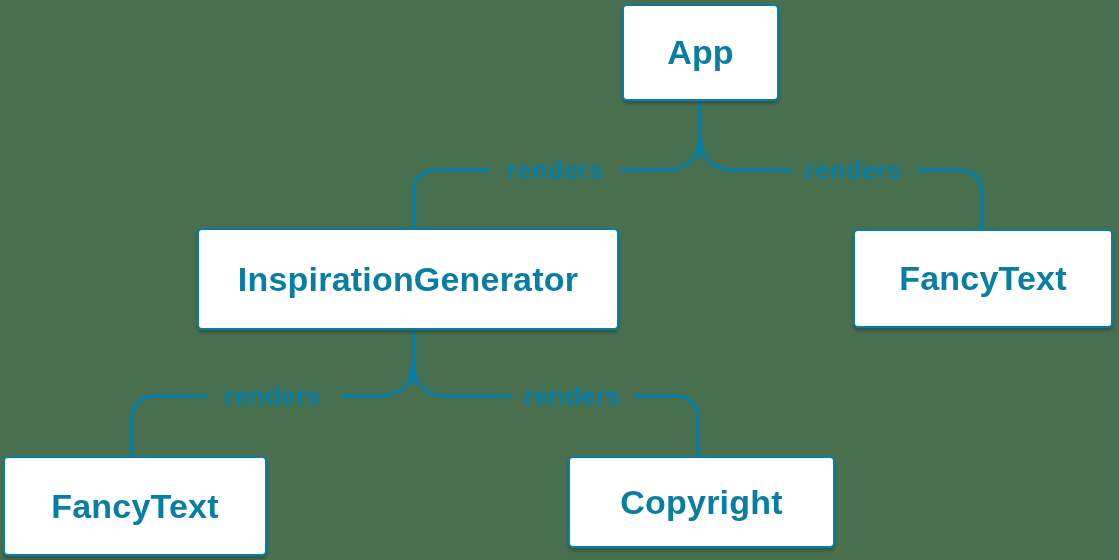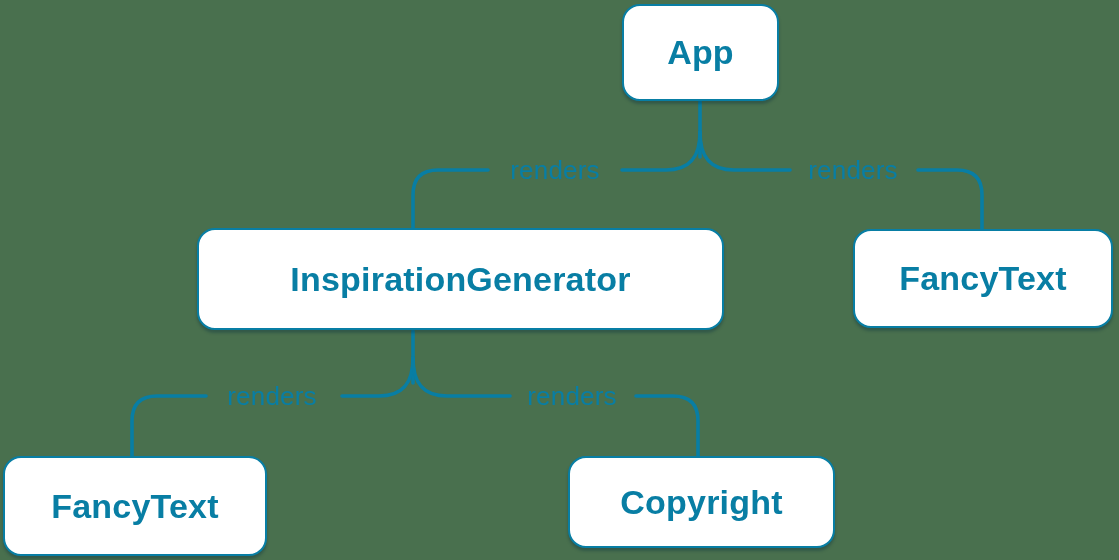--- a/index.html
+++ b/index.html
@@ -28,45 +28,45 @@
     stroke: var(--accent);
     fill: none;
     stroke-width: 3.6;
     stroke-linecap: round;
   }
   .edge-label {
     position: absolute;
     transform: translate(-50%, -50%);
     color: var(--accent);
     font-size: 26px;
-    font-weight: 400;
+    font-weight: 700;
     letter-spacing: 0.2px;
     z-index: 2;
     white-space: nowrap;
   }
   .node {
     position: absolute;
     background: var(--node-fill);
     border: 2.5px solid var(--accent);
-    border-radius: 18px;
+    border-radius: 5px;
     box-shadow: 0 3px 3px rgba(8, 45, 64, 0.35);
     display: flex;
     align-items: center;
     justify-content: center;
     z-index: 3;
   }
   .node-label {
     color: var(--accent);
     font-size: 34px;
     font-weight: 700;
     letter-spacing: 0.2px;
     white-space: nowrap;
   }
   .node-app        { left: 622px; top: 4px;   width: 157px; height: 97px; }
-  .node-ig         { left: 197px; top: 228px; width: 527px; height: 102px; }
+  .node-ig         { left: 197px; top: 228px; width: 422px; height: 102px; }
   .node-ft-top     { left: 853px; top: 229px; width: 260px; height: 99px; }
   .node-ft-bottom  { left: 3px;   top: 456px; width: 264px; height: 100px; }
   .node-copyright  { left: 568px; top: 456px; width: 267px; height: 92px; }
   .label-1 { left: 555px; top: 170px; }
   .label-2 { left: 853px; top: 170px; }
   .label-3 { left: 272px; top: 396px; }
   .label-4 { left: 572px; top: 396px; }
 </style>
 </head>
 <body>

